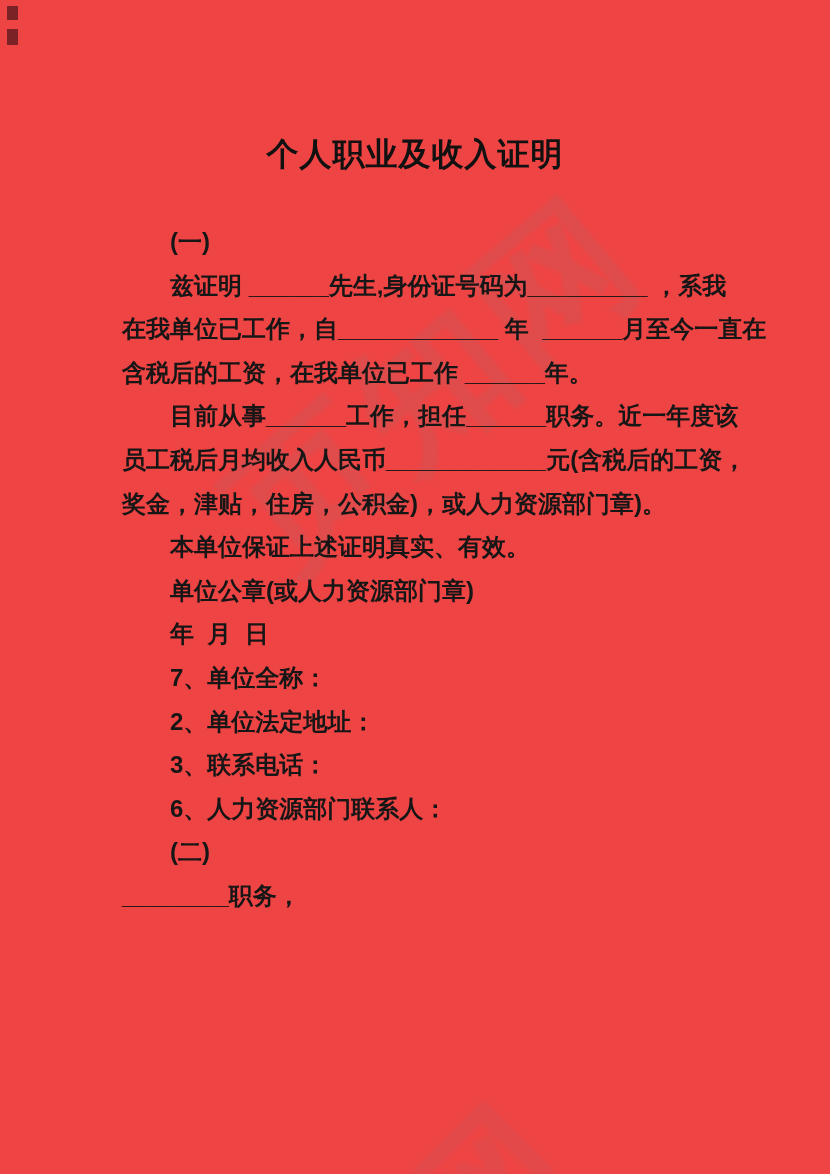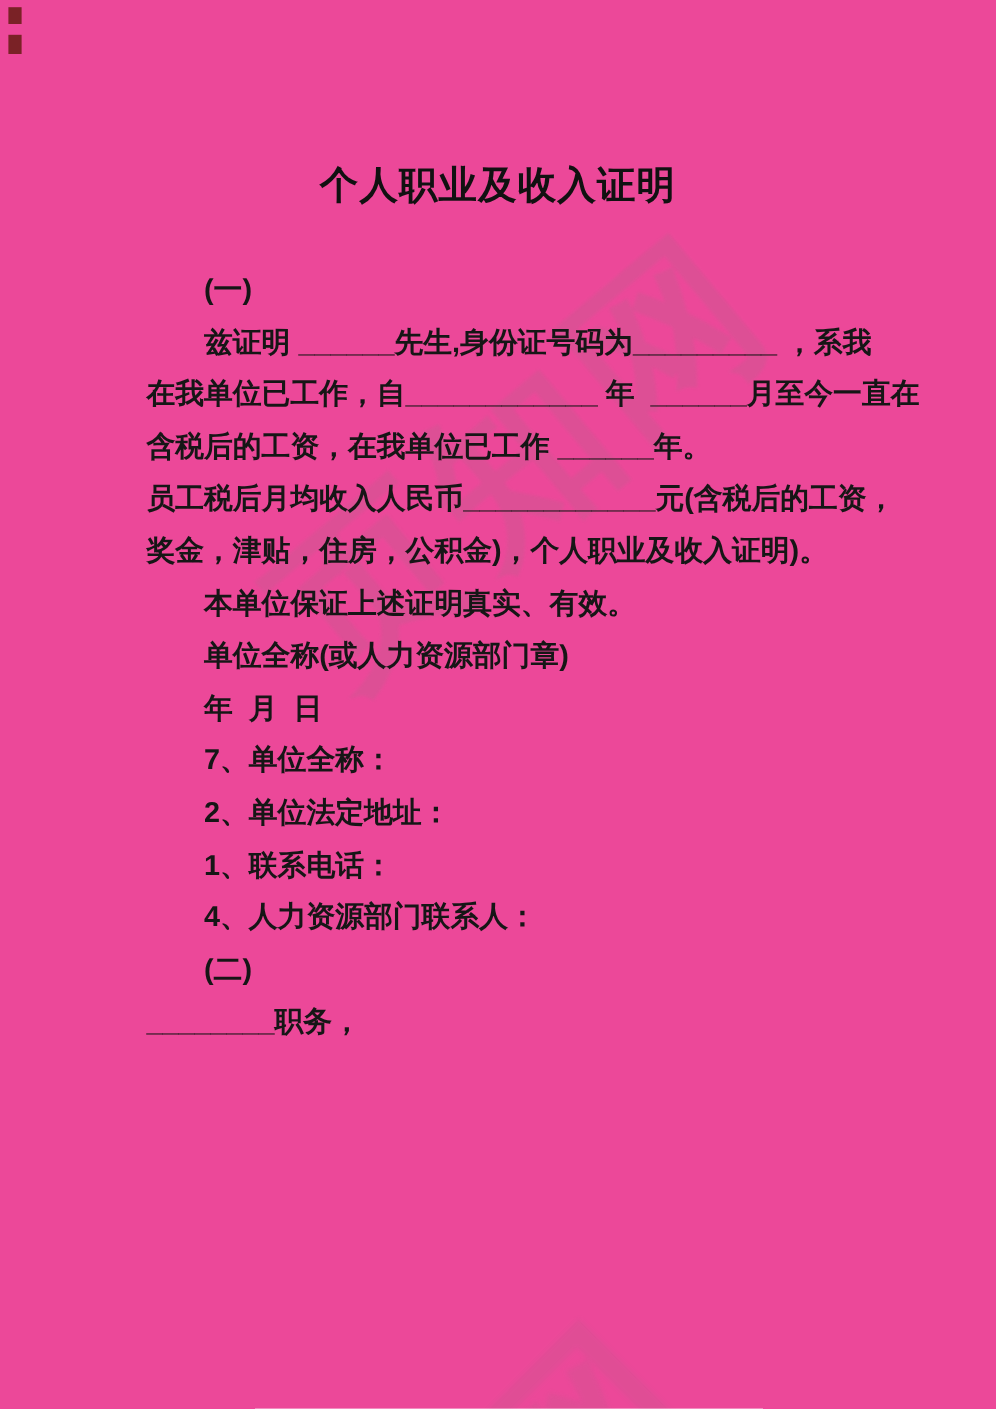--- a/index.html
+++ b/index.html
@@ -1,20 +1,20 @@
 <!DOCTYPE html>
 <html><head>
 <meta charset="utf-8">
 <style>
   html, body { margin: 0; padding: 0; background: #ffffff; }
   .screen {
     position: relative;
     width: 830px;
     height: 1174px;
-    background: #ec4899;
+    background: #ef4444;
     overflow: hidden;
     font-family: "Liberation Sans", "DejaVu Sans", sans-serif;
     color: #151515;
   }
 
   
   .corner-mark {
     position: absolute;
     left: 7px;
     width: 11px;
@@ -102,27 +102,28 @@
   <div class="watermark-bottom">网</div>
 
   <div class="doc">
     <div class="doc-title">个人职业及收入证明</div>
 
     <div class="doc-body">
       <div class="doc-line indent">(一)</div>
       <div class="doc-line indent">兹证明 ______先生,身份证号码为_________ ，系我</div>
       <div class="doc-line">在我单位已工作，自____________ 年  ______月至今一直在</div>
       <div class="doc-line">含税后的工资，在我单位已工作 ______年。</div>
+      <div class="doc-line indent">目前从事______工作，担任______职务。近一年度该</div>
       <div class="doc-line">员工税后月均收入人民币____________元(含税后的工资，</div>
-      <div class="doc-line">奖金，津贴，住房，公积金)，个人职业及收入证明)。</div>
+      <div class="doc-line">奖金，津贴，住房，公积金)，或人力资源部门章)。</div>
       <div class="doc-line indent">本单位保证上述证明真实、有效。</div>
-      <div class="doc-line indent">单位全称(或人力资源部门章)</div>
+      <div class="doc-line indent">单位公章(或人力资源部门章)</div>
       <div class="doc-line indent">年  月  日</div>
       <div class="doc-line indent">7、单位全称：</div>
       <div class="doc-line indent">2、单位法定地址：</div>
-      <div class="doc-line indent">1、联系电话：</div>
-      <div class="doc-line indent">4、人力资源部门联系人：</div>
+      <div class="doc-line indent">3、联系电话：</div>
+      <div class="doc-line indent">6、人力资源部门联系人：</div>
       <div class="doc-line indent">(二)</div>
       <div class="doc-line">________职务，</div>
     </div>
   </div>
 
 </div>
 
 </body></html>

